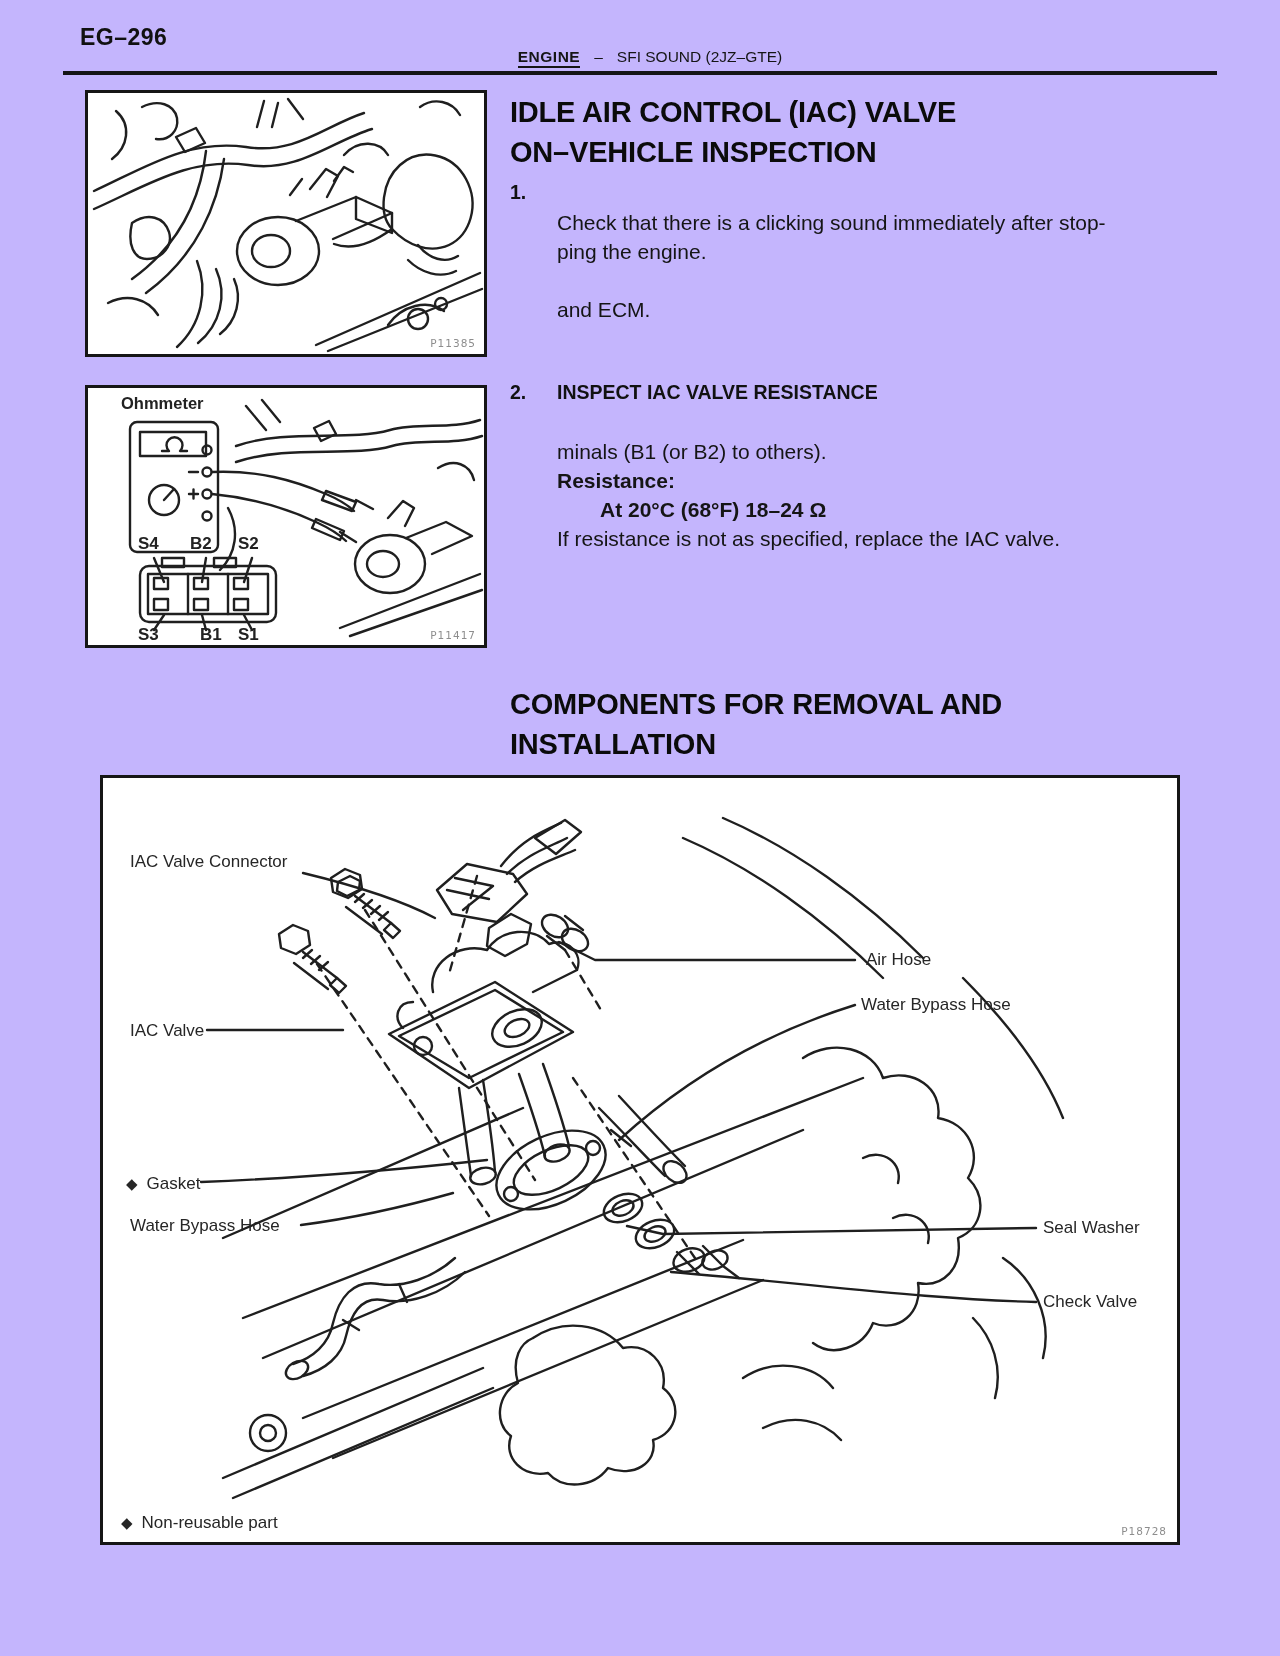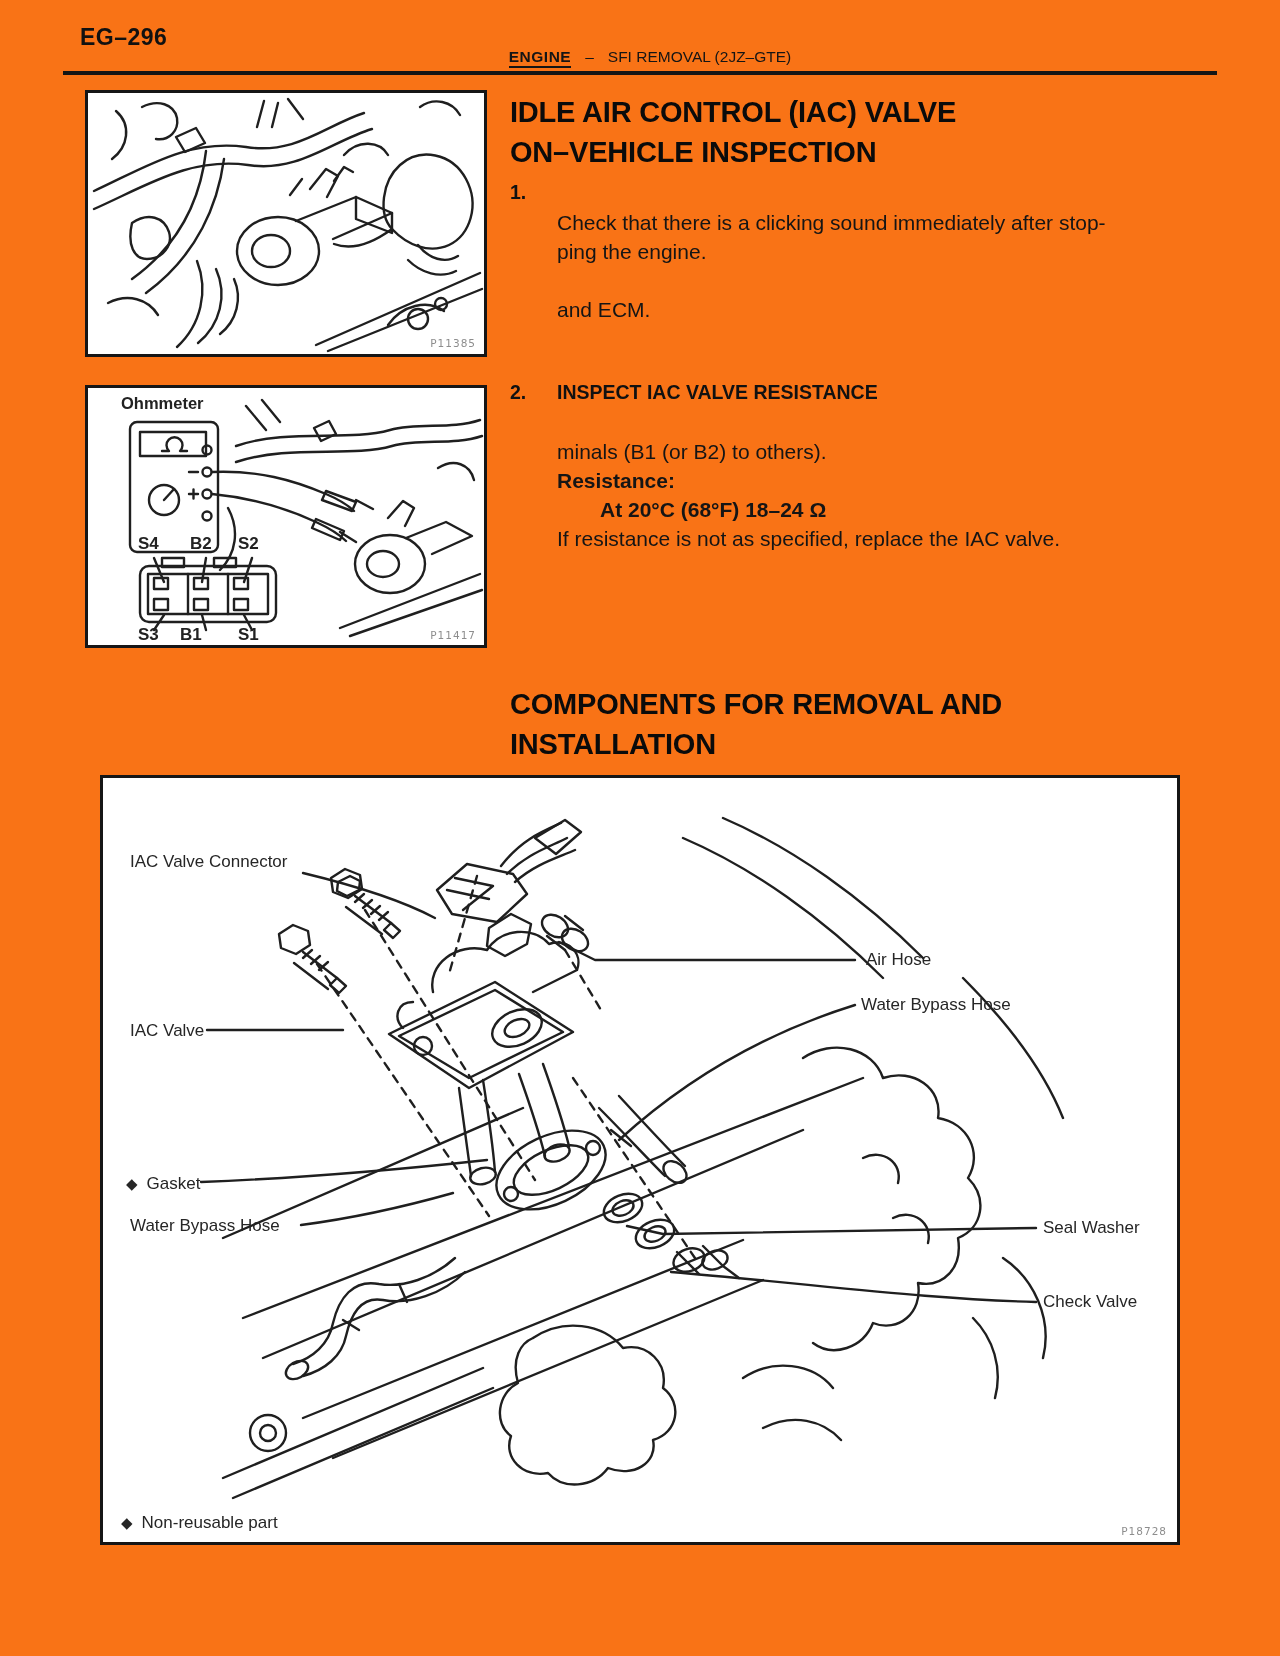--- a/index.html
+++ b/index.html
@@ -1,18 +1,18 @@
 <!DOCTYPE html>
 <html><head>
 <meta charset="utf-8">
 <style>
   html,body{margin:0;padding:0;background:#e8e8e8;}
   .page{
     position:relative;width:1280px;height:1656px;margin:0 auto;
-    background:#f97316;overflow:hidden;
+    background:#c4b5fd;overflow:hidden;
     font-family:"Liberation Sans", sans-serif;color:#111;
   }
   .abs{position:absolute;}
   
   .page-num{left:80px;top:24px;font-size:23px;font-weight:bold;letter-spacing:.5px;}
   .header-center{left:0;top:48px;width:100%;text-align:center;font-size:15.5px;color:#151515;}
   .header-center .sec{font-weight:bold;border-bottom:2px solid #151515;padding-bottom:1px;letter-spacing:.5px;margin-left:20px;}
   .header-center .dash{margin:0 14px;}
   .header-rule{left:63px;top:71px;width:1154px;height:3.5px;background:#151515;}
   
@@ -37,21 +37,21 @@
   .part-label{position:absolute;font-size:17px;color:#262626;white-space:nowrap;}
   .bullet{margin-right:9px;font-size:15px;}
 </style>
 </head>
 <body>
 
 <div class="page">
 
   <div class="abs page-num">EG–296</div>
   <div class="abs header-center">
-    <span class="sec">ENGINE</span><span class="dash">–</span><span>SFI REMOVAL (2JZ–GTE)</span>
+    <span class="sec">ENGINE</span><span class="dash">–</span><span>SFI SOUND (2JZ–GTE)</span>
   </div>
   <div class="abs header-rule"></div>
 
   <div class="fig-box fig1">
     <svg width="396" height="261" viewBox="0 0 396 261">
       <path d="M6,98 C58,74 100,46 158,54 C208,62 238,32 276,20"></path>
       <path d="M6,116 C60,92 102,64 160,72 C210,80 244,48 284,36"></path>
       <path d="M88,44 l20,-9 l9,15 l-20,9 z"></path>
       <path d="M118,58 C113,102 94,150 44,186" stroke-width="3"></path>
       <path d="M136,66 C130,110 110,162 58,200" stroke-width="3"></path>
@@ -130,21 +130,21 @@
       <rect x="106" y="211" width="14" height="11" fill="#1f1f1f"></rect>
       <rect x="146" y="211" width="14" height="11" fill="#1f1f1f"></rect>
       <path d="M66,170 l10,24 M118,170 l-4,24 M164,170 l-8,24" stroke-width="1.6"></path>
       <path d="M66,242 l10,-15 M118,242 l-4,-15 M164,242 l-8,-15" stroke-width="1.6"></path>
     </svg>
     <div class="abs ohm-label" style="left:33px;top:6px;">Ohmmeter</div>
     <span class="pin-label" style="left:50px;top:146px;">S4</span>
     <span class="pin-label" style="left:102px;top:146px;">B2</span>
     <span class="pin-label" style="left:150px;top:146px;">S2</span>
     <span class="pin-label" style="left:50px;top:237px;">S3</span>
-    <span class="pin-label" style="left:92px;top:237px;">B1</span>
+    <span class="pin-label" style="left:112px;top:237px;">B1</span>
     <span class="pin-label" style="left:150px;top:237px;">S1</span>
     <div class="fig-id" style="right:8px;bottom:4px;margin-left:15px;">P11417</div>
   </div>
 
   <div class="abs h1" style="top:96px;">IDLE AIR CONTROL (IAC) VALVE</div>
   <div class="abs h1" style="top:136px;">ON–VEHICLE INSPECTION</div>
 
   <div class="abs step-num" style="top:181px;">1.</div>
   <div class="abs body-line" style="top:211px;">Check that there is a clicking sound immediately after stop-</div>
   <div class="abs body-line" style="top:240px;">ping the engine.</div>

